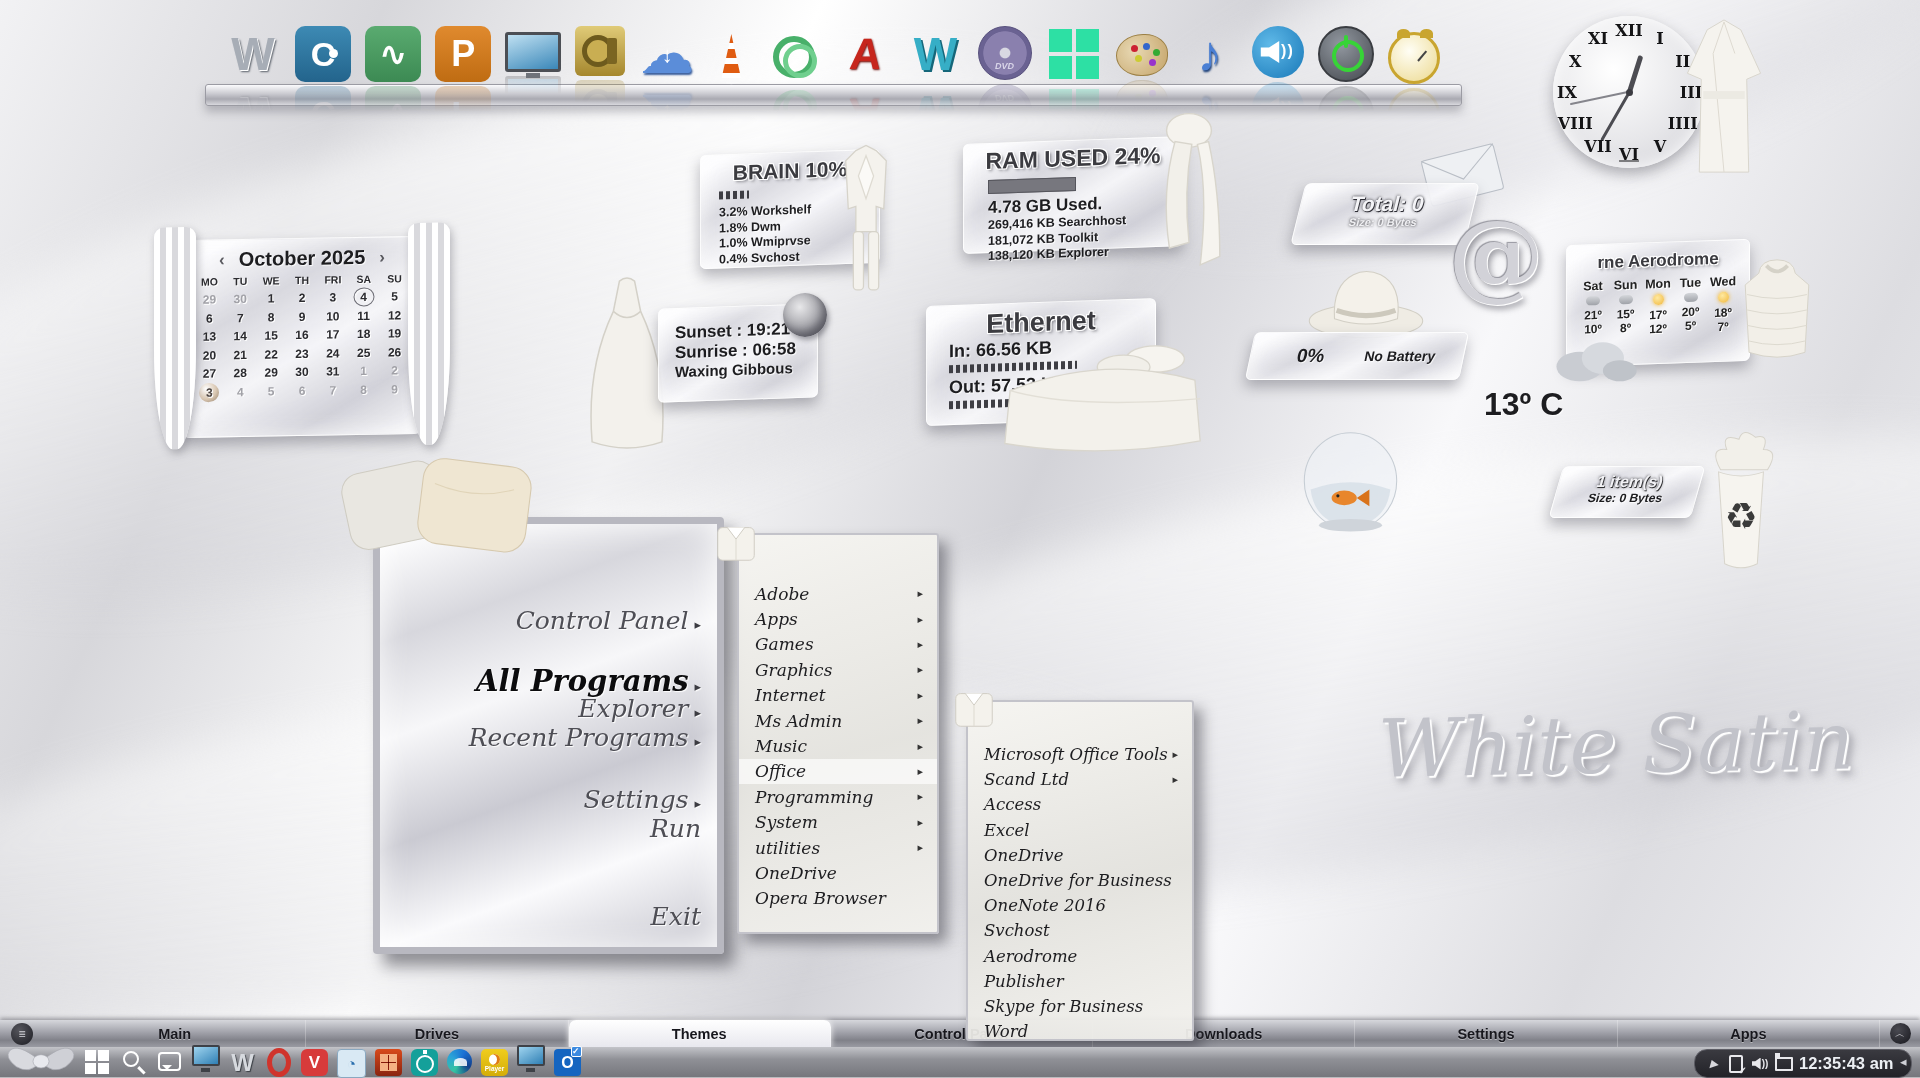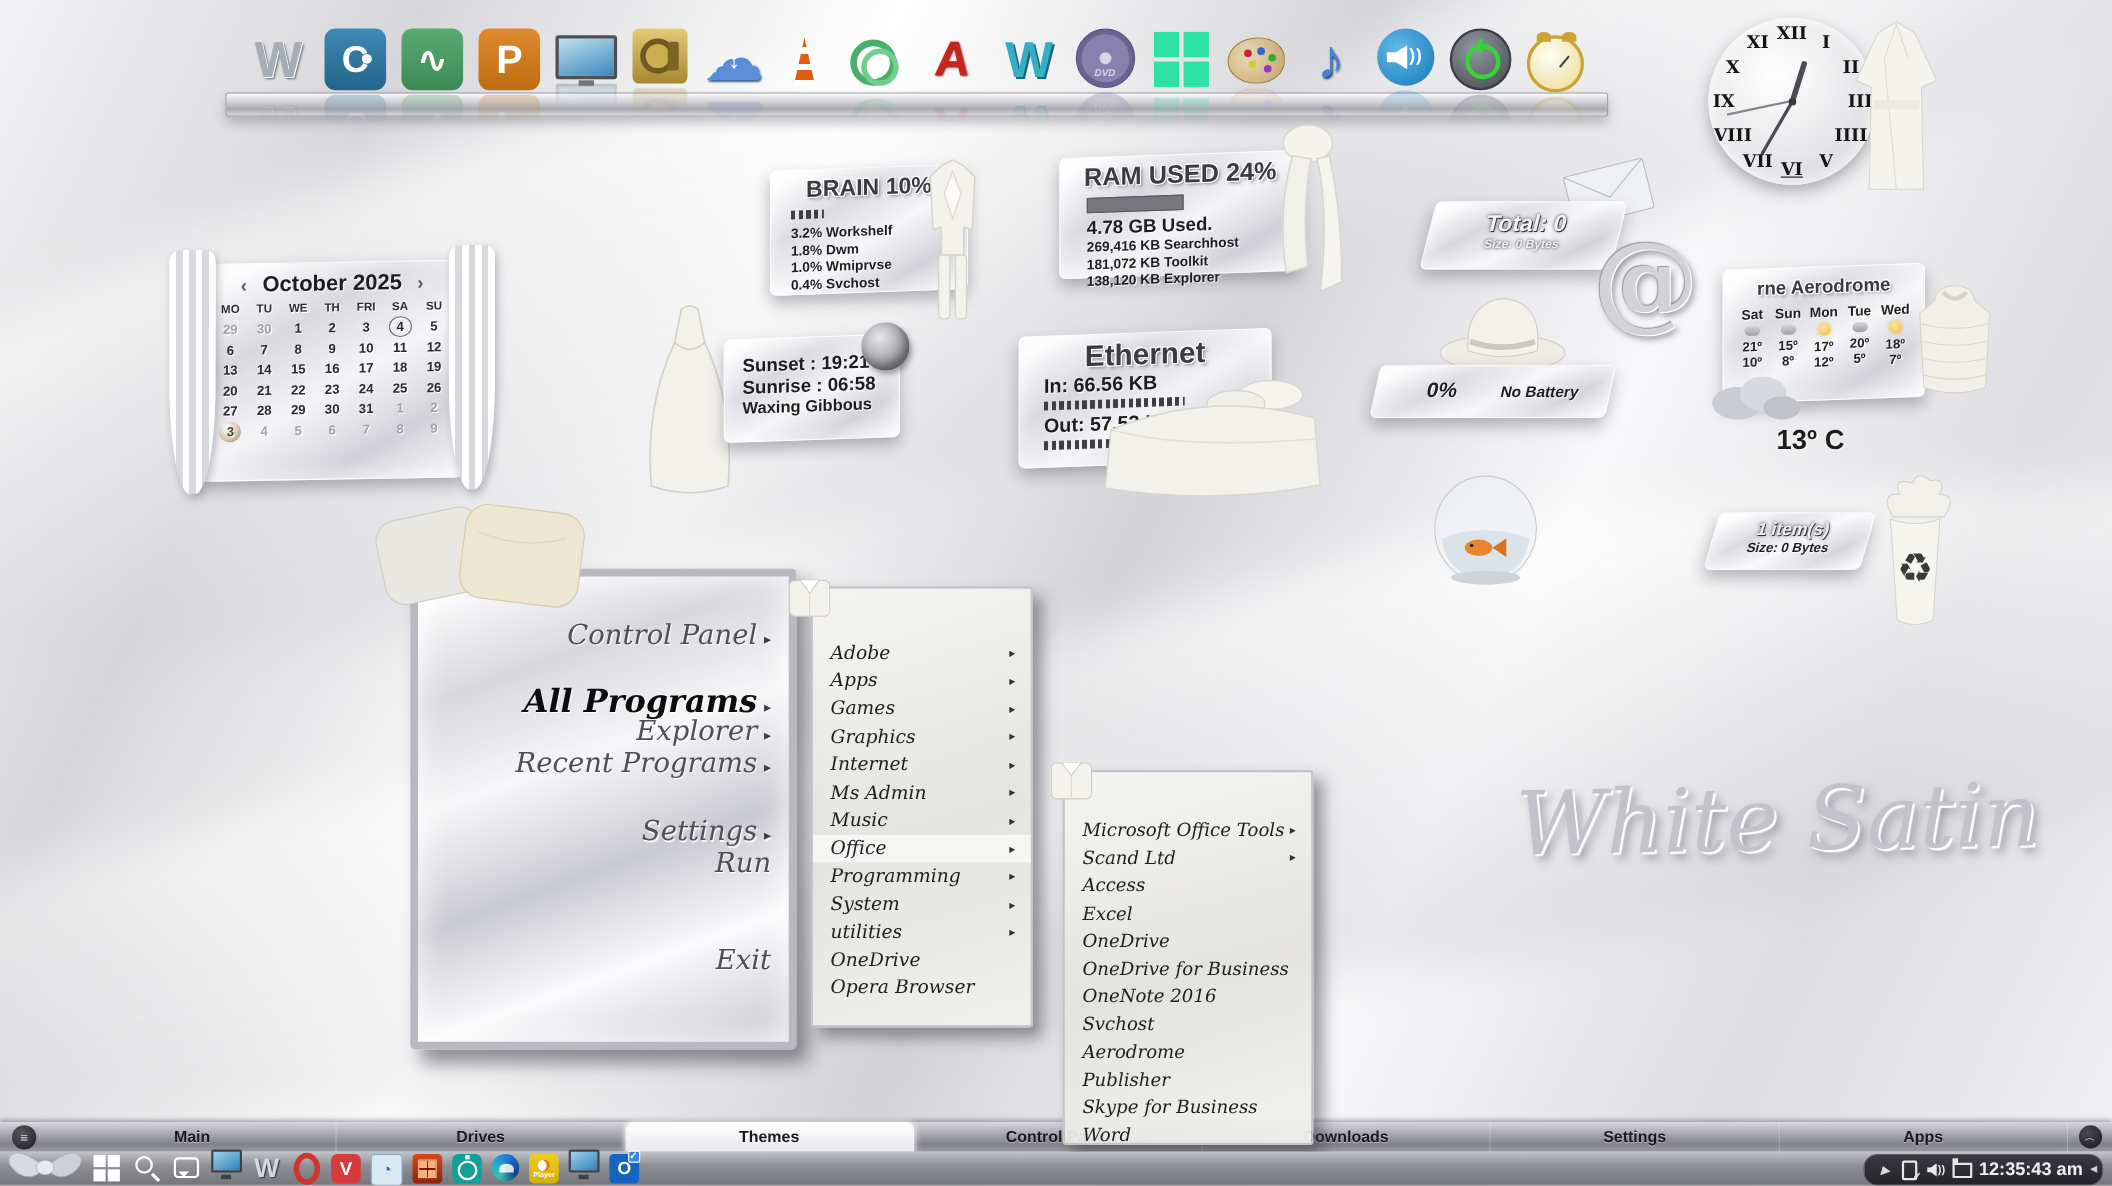--- a/index.html
+++ b/index.html
@@ -127,21 +127,21 @@
   #batt .s{font-size:14px;margin-left:40px;}
   #weatherw{left:1566px;top:242px;width:182px;height:120px;transform:skewY(-2deg);}
   #weatherw .t{font-size:17px;text-align:center;margin-top:8px;}
   #weather-days{display:flex;justify-content:space-between;padding:6px 10px 0 10px;}
   .wday{text-align:center;width:32px;}
   .wday .n{font-size:12.5px;font-weight:bold;color:#222;text-shadow:1px 1px 0 #fff;}
   .wicon{width:14px;height:9px;margin:3px auto;}
   .wi-sun{width:11px;height:11px;border-radius:50%;background:radial-gradient(circle at 40% 35%,#ffe9a0,#f0b73c);box-shadow:0 0 4px #f0b73c;}
   .wi-cloud{border-radius:6px;background:linear-gradient(#d4d6da,#9fa2a8);}
   .wday .hi,.wday .lo{font-size:12px;font-weight:bold;color:#222;text-shadow:1px 1px 0 #fff;line-height:14px;}
-  #temp-now{position:absolute;left:1615px;top:386px;font-size:25px;}
+  #temp-now{position:absolute;left:1484px;top:386px;font-size:32px;}
   #recyclew{left:1556px;top:466px;width:140px;height:50px;transform:skewX(-16deg);}
   #recyclew .t{font-size:16px;text-align:center;margin-top:6px;color:#f2f2f5;font-weight:bold;text-shadow:0 0 3px #2a2a30,1px 1px 0 #333;}
   #recyclew .s{font-size:12px;text-align:center;}
 
   
   #clockw{position:absolute;left:1553px;top:16px;width:152px;height:152px;border-radius:50%;
     background:radial-gradient(circle at 40% 35%,#ffffff,#e7e7ea 55%,#cfcfd5);box-shadow:0 6px 14px rgba(90,90,100,.45),inset 0 0 16px #fff;}
   .num{position:absolute;font-family:"DejaVu Serif",serif;font-weight:bold;font-size:16px;color:#141416;transform:translate(-50%,-50%);}
   .hand{position:absolute;left:50%;top:50%;transform-origin:50% 100%;background:#4c4c52;border-radius:2px;}
   .hand.h{width:5px;height:38px;margin-left:-2.5px;margin-top:-38px;transform:rotate(17.5deg);}
@@ -155,21 +155,21 @@
     text-shadow:1px 1px 0 #fff,3px 4px 6px rgba(90,90,100,.6),-1px -1px 1px #9a9aa2;}
   #brand{position:absolute;left:1378px;top:698px;width:540px;font-family:"DejaVu Serif",serif;font-style:italic;font-size:80px;
     color:#c2c3ca;text-shadow:2px 2px 1px #ffffff,5px 6px 9px rgba(100,100,112,.55);transform:rotate(-1deg);}
 
   
   #start-frame{position:absolute;left:373px;top:517px;width:337px;height:423px;z-index:5;
     border:7px solid #b8b8c0;border-radius:4px;
     background:linear-gradient(160deg,#fdfdfe 4%,#d7d7dd 22%,#f7f7f9 40%,#cacad2 60%,#fafafc 78%,#d2d2d9 95%);
     box-shadow:10px 12px 16px rgba(60,60,70,.55),inset 0 0 30px rgba(255,255,255,.9);}
   .sm-item{position:absolute;right:16px;white-space:nowrap;font-family:"DejaVu Serif",serif;font-style:italic;
-    font-size:25px;color:#4e4e55;text-shadow:1px 1px 1px #fff;cursor:pointer;}
+    font-size:25px;color:#4e4e55;text-shadow:1px 1px 1px #fff;cursor:pointer;margin-top:44px;}
   .sm-item .arr{font-size:13px;margin-left:6px;color:#3c3c42;}
   .sm-item.active{font-size:29px;color:#0c0c0e;font-weight:bold;}
   .sub-panel{position:absolute;border:2px solid #c3c3ca;border-radius:3px;
     background:linear-gradient(165deg,rgba(246,245,241,.95),rgba(228,227,222,.92) 55%,rgba(242,241,237,.94));
     box-shadow:8px 9px 14px rgba(60,60,70,.5);}
   #menu-programs{left:737px;top:533px;width:198px;height:397px;z-index:6;}
   #menu-office{left:966px;top:700px;width:224px;height:337px;z-index:6;}
   .mi{display:flex;justify-content:space-between;align-items:center;padding:0 14px 0 16px;
     font-family:"DejaVu Serif",serif;font-style:italic;font-size:17px;color:#1d1d20;cursor:pointer;}
   .mi .arr{font-size:11px;color:#333;}

